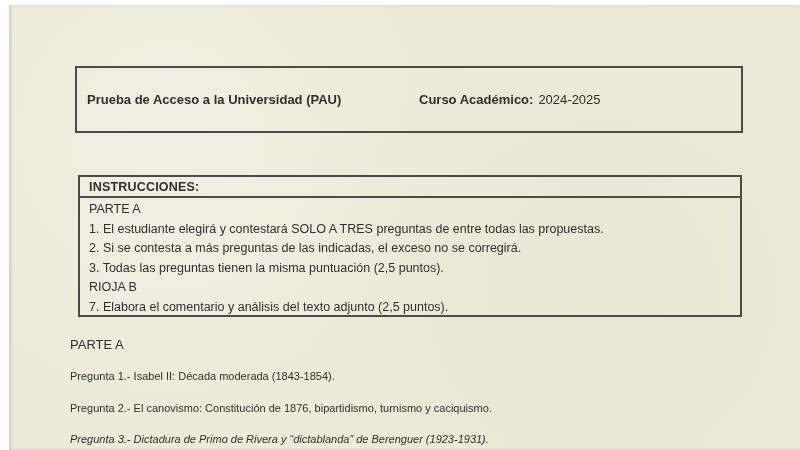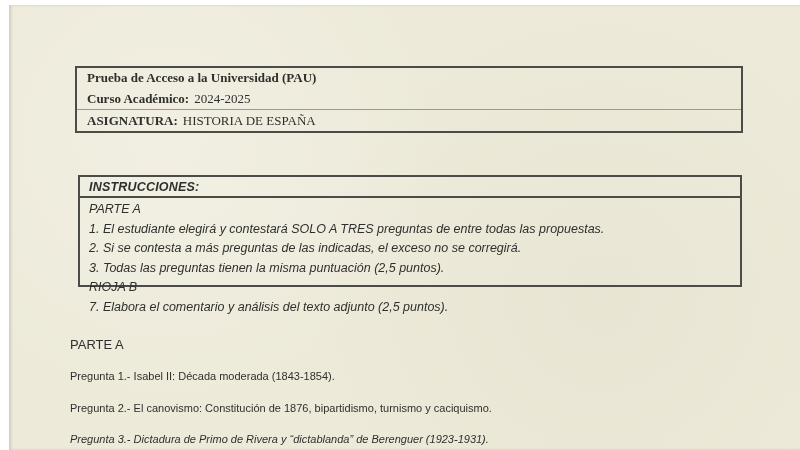--- a/index.html
+++ b/index.html
@@ -56,47 +56,45 @@
     font-weight: bold;
     font-size: 16.5px;
     line-height: 19px;
     letter-spacing: 0.2px;
     color: #333330;
     white-space: nowrap;
   }
   .hdr-right {
     flex: 1;
     display: flex;
-    flex-direction: column;
+    flex-direction: row;
     box-sizing: border-box;
-    font-family: Liberation Serif, serif;
   }
   .hdr-row {
     flex: 1;
     display: flex;
     align-items: center;
     padding-left: 10px;
     font-size: 13px;
     white-space: nowrap;
   }
   .hdr-row .lbl { font-weight: bold; margin-right: 5px; }
   .hdr-row.title-row { font-weight: bold; }
   .hdr-row.subject-row { border-top: 1px solid #9a9a92; }
 
   
   .instr {
     position: absolute;
     left: 69px;
     top: 170px;
     width: 664px;
-    height: 112px;
+    height: 142px;
     border: 2px solid #4b4b48;
     box-sizing: border-box;
     background: rgba(255,255,255,0.06);
-    font-style: italic;
   }
   .instr-title {
     font-weight: bold;
     font-size: 12.5px;
     padding: 3px 9px 2px 9px;
     border-bottom: 2px solid #4b4b48;
     letter-spacing: 0.2px;
   }
   .instr-body { padding: 2px 9px 0 9px; }
   .instr-line {
@@ -128,24 +126,20 @@
 <div class="scan">
   <div class="paper">
 
     <div class="hdr">
       <div class="hdr-right">
         <div class="hdr-row title-row">Prueba de Acceso a la Universidad (PAU)</div>
         <div class="hdr-row">
           <span class="lbl">Curso Académico:</span>
           <span>2024-2025</span>
         </div>
-        <div class="hdr-row subject-row">
-          <span class="lbl">ASIGNATURA:</span>
-          <span>HISTORIA DE ESPAÑA</span>
-        </div>
       </div>
     </div>
 
     <div class="instr">
       <div class="instr-title">INSTRUCCIONES:</div>
       <div class="instr-body">
         <div class="instr-line">PARTE A</div>
         <div class="instr-line">1. El estudiante elegirá y contestará SOLO A TRES preguntas de entre todas las propuestas.</div>
         <div class="instr-line">2. Si se contesta a más preguntas de las indicadas, el exceso no se corregirá.</div>
         <div class="instr-line">3. Todas las preguntas tienen la misma puntuación (2,5 puntos).</div>

